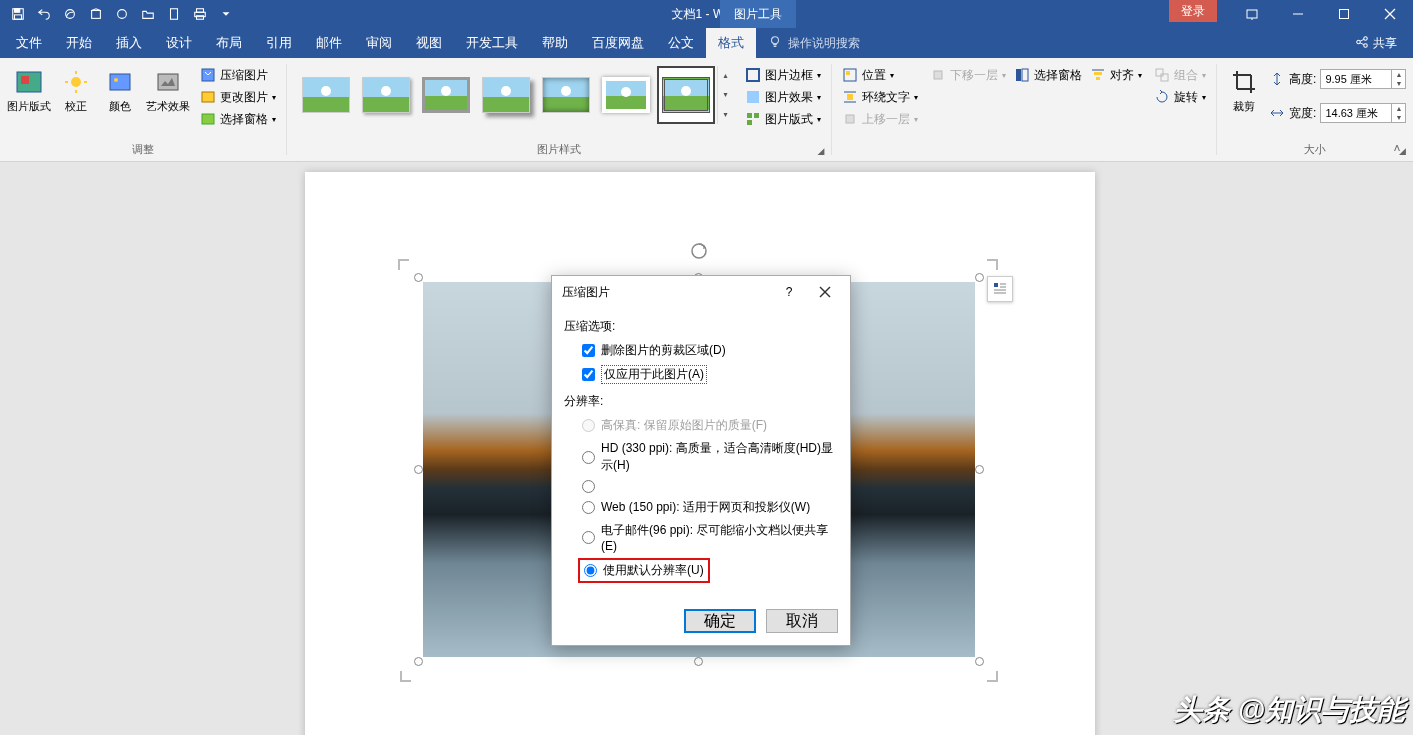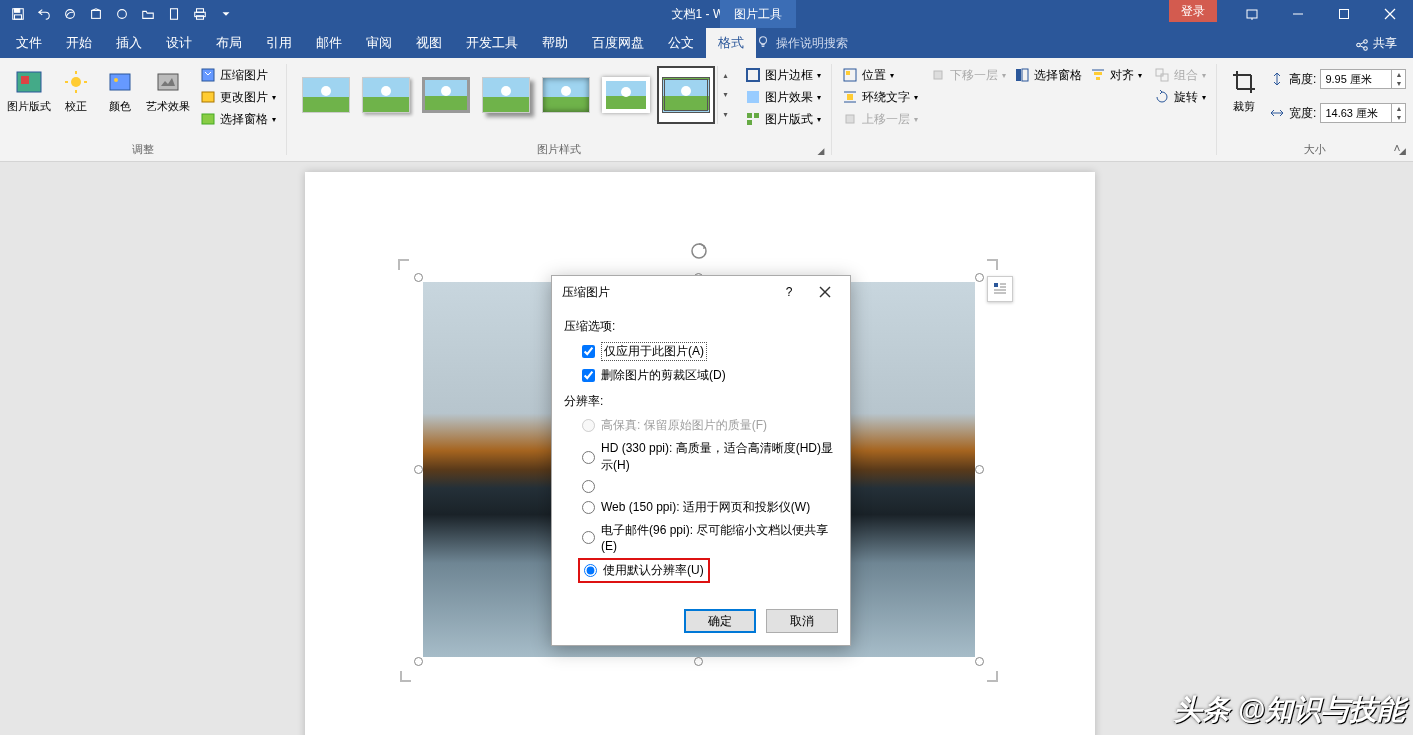--- a/index.html
+++ b/index.html
@@ -9,22 +9,22 @@
 .qat .qbtn{width:24px;height:22px;display:flex;align-items:center;justify-content:center;cursor:pointer;}
 .qat svg{width:14px;height:14px;}
 .title-center{position:absolute;left:50%;transform:translateX(-50%);font-size:12px;color:#fff;}
 .title-tool{position:absolute;left:720px;top:0;height:28px;background:#3b6db5;padding:0 14px;display:flex;align-items:center;font-size:12px;}
 .win-controls{margin-left:auto;display:flex;}
 .login-btn{background:#d35b4f;color:#fff;height:22px;padding:0 12px;display:flex;align-items:center;margin-right:12px;font-size:12px;}
 .win-controls .wbtn{width:46px;height:28px;display:flex;align-items:center;justify-content:center;color:#fff;}
 .menubar{background:#2b579a;height:30px;display:flex;align-items:center;padding-left:4px;}
 .menubar .mtab{color:#fff;padding:0 12px;height:30px;display:flex;align-items:center;font-size:13px;cursor:pointer;}
 .menubar .mtab.active{background:#f3f3f3;color:#2b579a;}
-.menubar .tell{display:flex;color:#cfd9ec;gap:6px;padding:0 0;}
-.menubar .share{margin-left:auto;color:#fff;padding:0 16px;display:flex;align-items:flex-end;gap:4px;}
+.menubar .tell{display:flex;color:#cfd9ec;gap:6px;padding:0 12px;}
+.menubar .share{margin-left:auto;color:#fff;padding:0 16px;display:flex;align-items:flex-start;gap:4px;}
 .ribbon{background:#f3f3f3;height:104px;border-bottom:1px solid #d4d4d4;display:flex;position:relative;}
 .rgroup{display:flex;flex-direction:column;padding:4px 6px 0 6px;position:relative;}
 .rgroup .body{flex:1;display:flex;align-items:flex-start;gap:4px;}
 .rgroup .lbl{text-align:center;font-size:11px;color:#666;padding-bottom:4px;}
 .rsep{width:1px;background:#e1e1e1;margin:6px 0;}
 .bigbtn{display:flex;flex-direction:column;align-items:center;justify-content:flex-start;width:46px;height:74px;padding-top:4px;cursor:pointer;}
 .bigbtn .ico{width:32px;height:32px;display:flex;align-items:center;justify-content:center;}
 .bigbtn .txt{font-size:11px;line-height:13px;text-align:center;margin-top:2px;}
 .smallrow{display:flex;align-items:center;height:22px;padding:0 4px;gap:4px;cursor:pointer;font-size:11px;}
 .style-gallery{display:flex;align-items:center;gap:2px;padding:4px;}
@@ -52,21 +52,21 @@
 .dlg-title{height:32px;display:flex;align-items:center;padding:0 10px;font-size:13px;}
 .dlg-title .dclose,.dlg-title .dhelp{margin-left:6px;width:30px;height:24px;display:flex;align-items:center;justify-content:center;cursor:pointer;}
 .dlg-body{padding:4px 12px 12px 12px;font-size:12px;}
 .dlg-body .grp-lbl{padding:6px 0 4px 0;}
 .dlg-body .opt{display:flex;align-items:center;gap:6px;padding:3px 0 3px 18px;}
 .dlg-body .opt input{margin:0;}
 .dlg-body .opt.disabled{color:#a0a0a0;}
 .dotted-focus{border:1px dotted #555;padding:0 2px;}
 .red-highlight{border:2px solid #d11;padding:2px 4px;margin:2px 0 2px 14px;display:inline-flex;align-items:center;gap:6px;}
 .dlg-buttons{display:flex;justify-content:flex-end;gap:10px;padding:12px 12px 12px 0;}
-.dlg-buttons button{width:72px;height:24px;border:1px solid #adadad;background:#e1e1e1;font-size:12px;cursor:pointer;}
+.dlg-buttons button{width:72px;height:24px;border:1px solid #adadad;background:#e1e1e1;font-size:16px;cursor:pointer;}
 .dlg-buttons button.primary{border:2px solid #0078d7;}
 .watermark{position:absolute;right:8px;bottom:6px;font-size:28px;font-weight:bold;color:#fff;text-shadow:0 0 3px rgba(0,0,0,0.6),1px 1px 0 #000;font-style:italic;}
 </style>
 </head>
 <body>
 
 <div class="titlebar">
   <div class="qat">
     <div class="qbtn">
         <svg viewBox="0 0 16 16" fill="none" stroke="#fff" stroke-width="1.2">
@@ -491,25 +491,25 @@
         <svg width="12" height="12" stroke="#333" stroke-width="1.4">
           <line x1="1" y1="1" x2="11" y2="11"></line>
           <line x1="11" y1="1" x2="1" y2="11"></line>
         </svg>
       </div>
   </div>
   <div class="dlg-body">
     <div class="grp-lbl">压缩选项:</div>
     <div class="opt">
         <input type="checkbox" checked="" style="">
-        <span class="dotted-focus"><span>仅应用于此图片(A)</span></span>
+        <span>删除图片的剪裁区域(D)</span>
       </div>
     <div class="opt">
         <input type="checkbox" checked="" style="">
-        <span>删除图片的剪裁区域(D)</span>
+        <span class="dotted-focus"><span>仅应用于此图片(A)</span></span>
       </div>
 
     <div class="grp-lbl">分辨率:</div>
     <div class="opt disabled">
         <input type="radio" disabled="" style="">
         <span>高保真: 保留原始图片的质量(F)</span>
       </div>
     <div class="opt">
         <input type="radio" name="res" style="">
         <span>HD (330 ppi): 高质量，适合高清晰度(HD)显示(H)</span>

